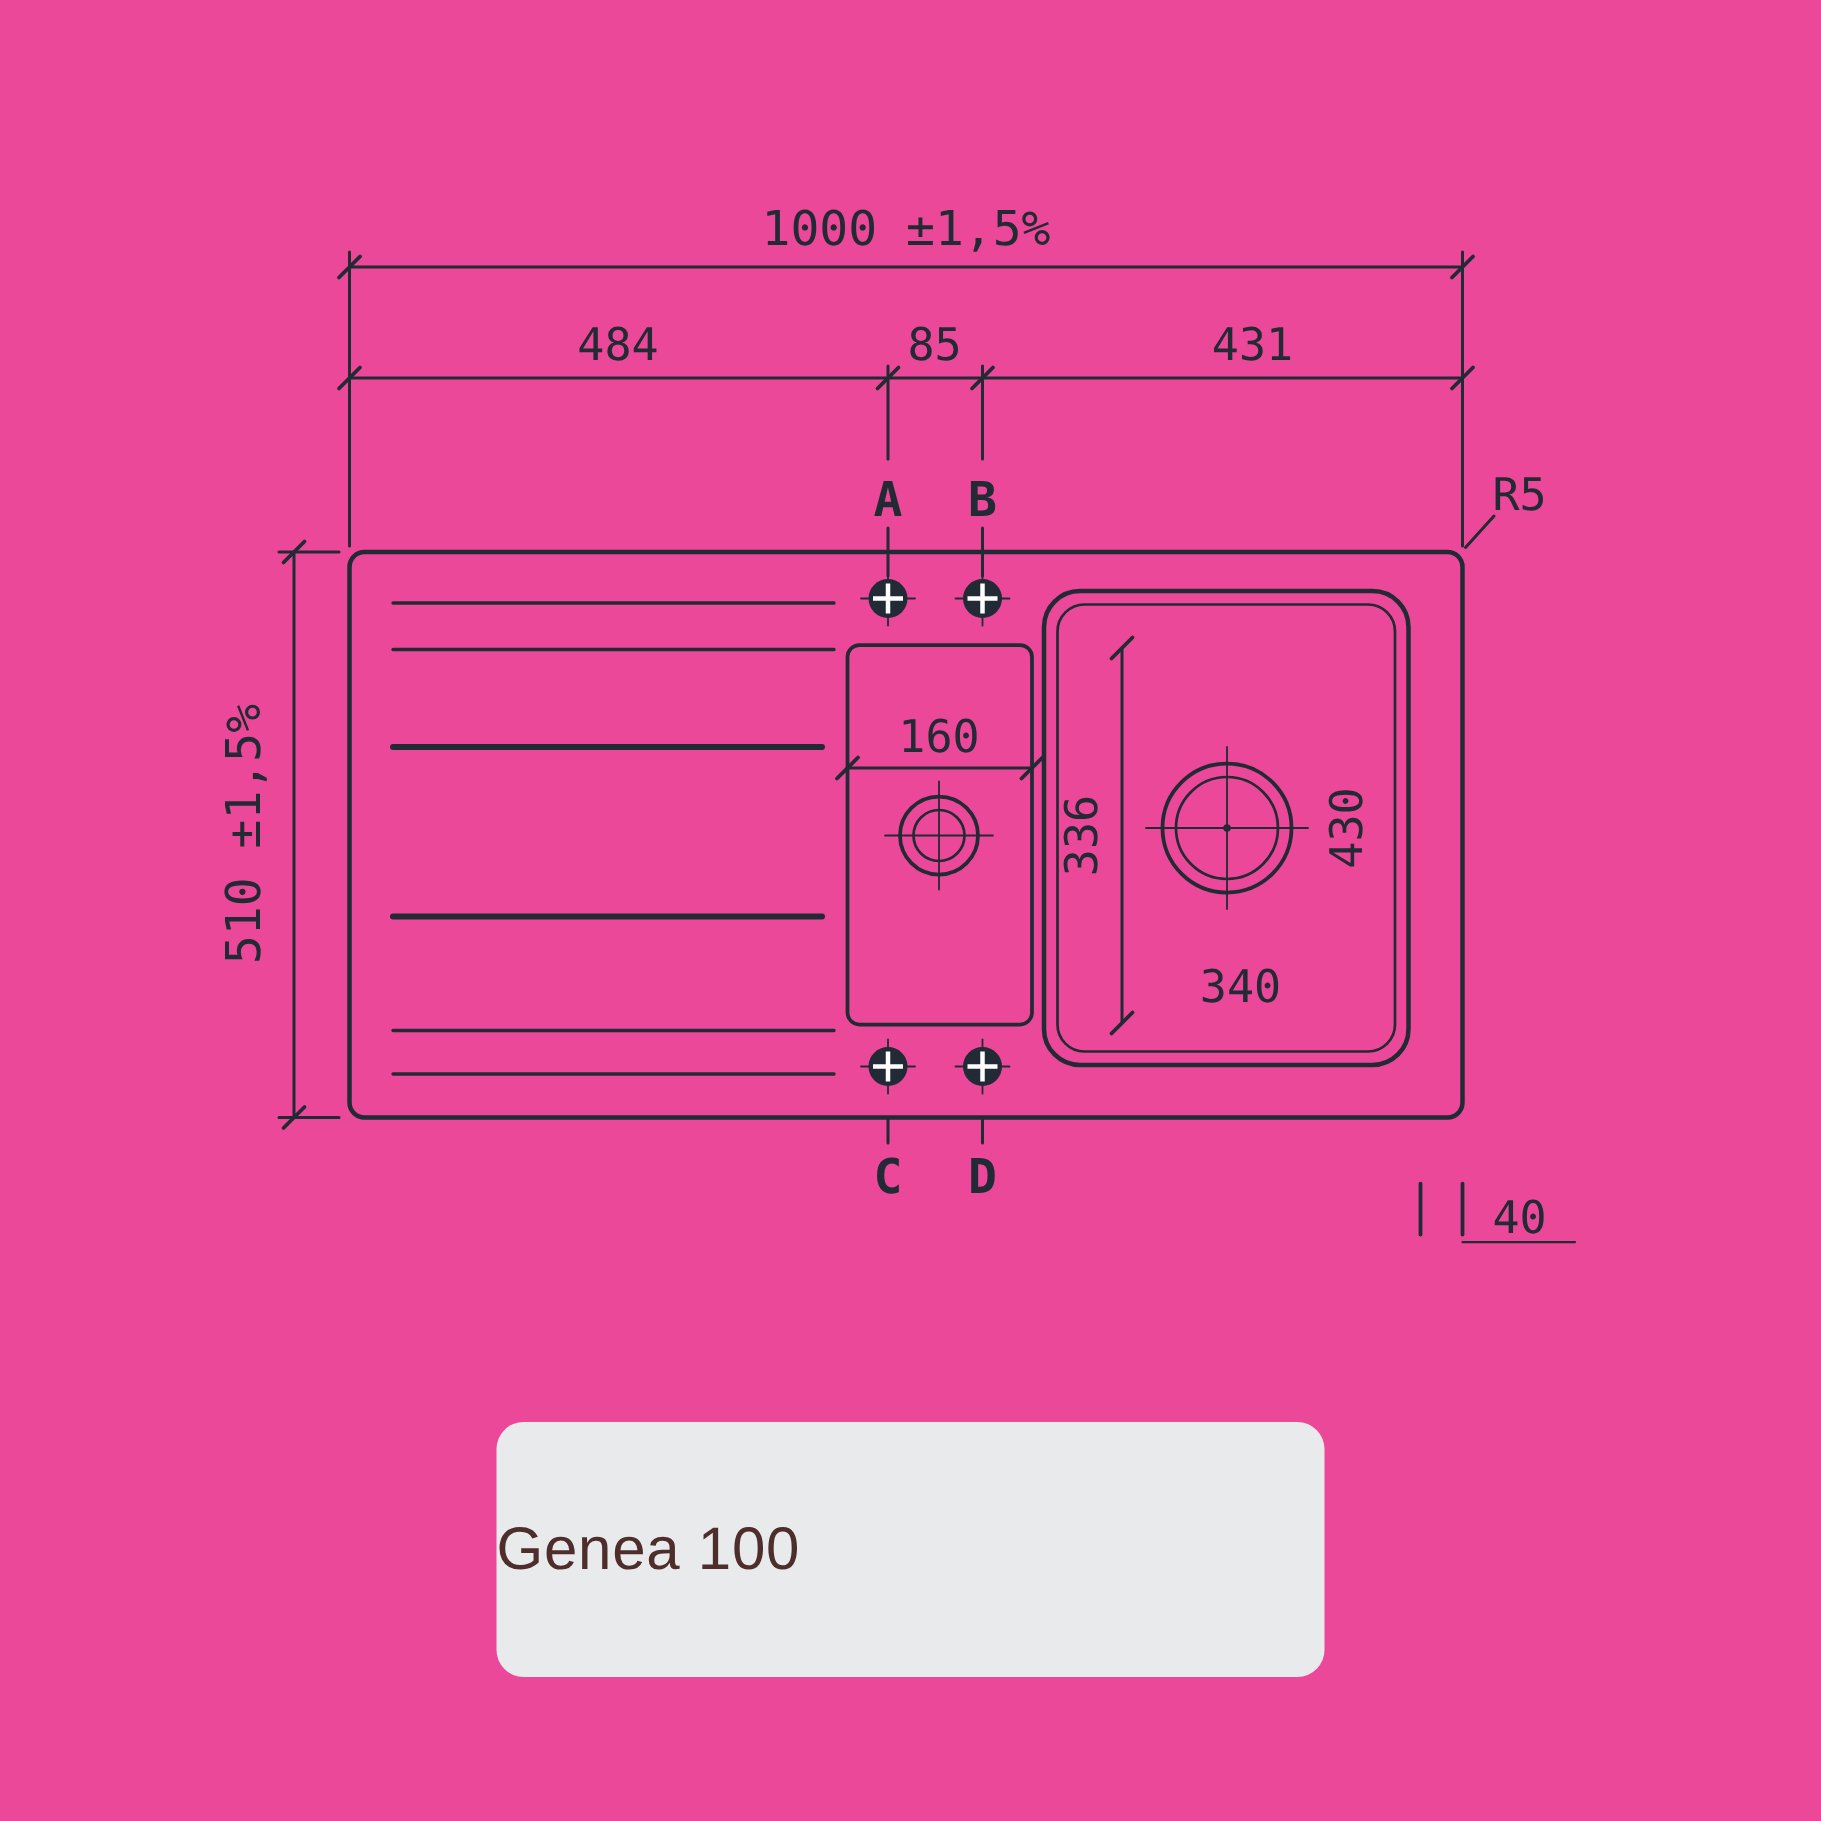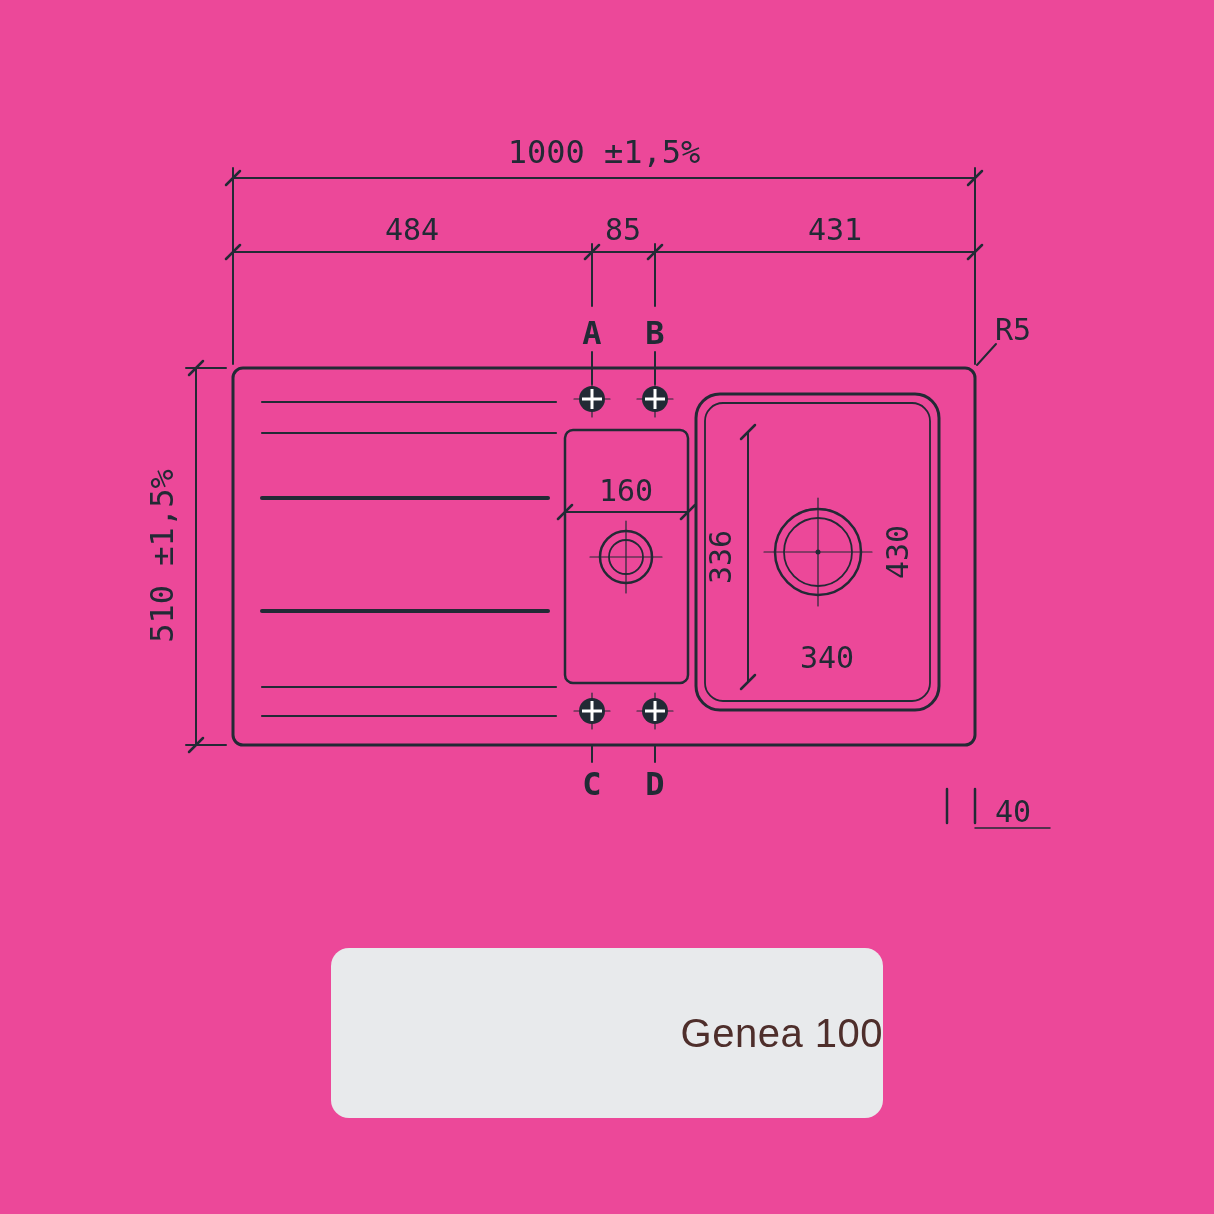--- a/index.html
+++ b/index.html
@@ -3,21 +3,21 @@
 <meta charset="utf-8">
 <style>
   html,body{margin:0;padding:0;background:#ffffff;}
   .stage{position:relative;width:1214px;height:1214px;background:#ec4899;overflow:hidden;}
   svg{position:absolute;left:0;top:0;}
   text{font-family:"DejaVu Sans Mono","Liberation Mono",monospace;}
   .dim{font-size:30px;}
   .dim-lg{font-size:32px;}
   .hole-label{font-size:32px;font-weight:bold;}
   .card{position:absolute;left:331px;top:948px;width:552px;height:170px;background:#e8eaec;
-        border-radius:18px;display:flex;flex-direction:column;align-items:flex-end;justify-content:center;
+        border-radius:18px;display:flex;flex-direction:column;align-items:flex-start;justify-content:center;
         font-family:"Liberation Sans",sans-serif;color:#4e2e2b;font-size:40px;line-height:1.32;
         letter-spacing:0.5px;}
 </style>
 </head>
 <body>
 
 <div class="stage">
 
   <svg width="1214" height="1214" viewBox="0 0 1214 1214">
 

